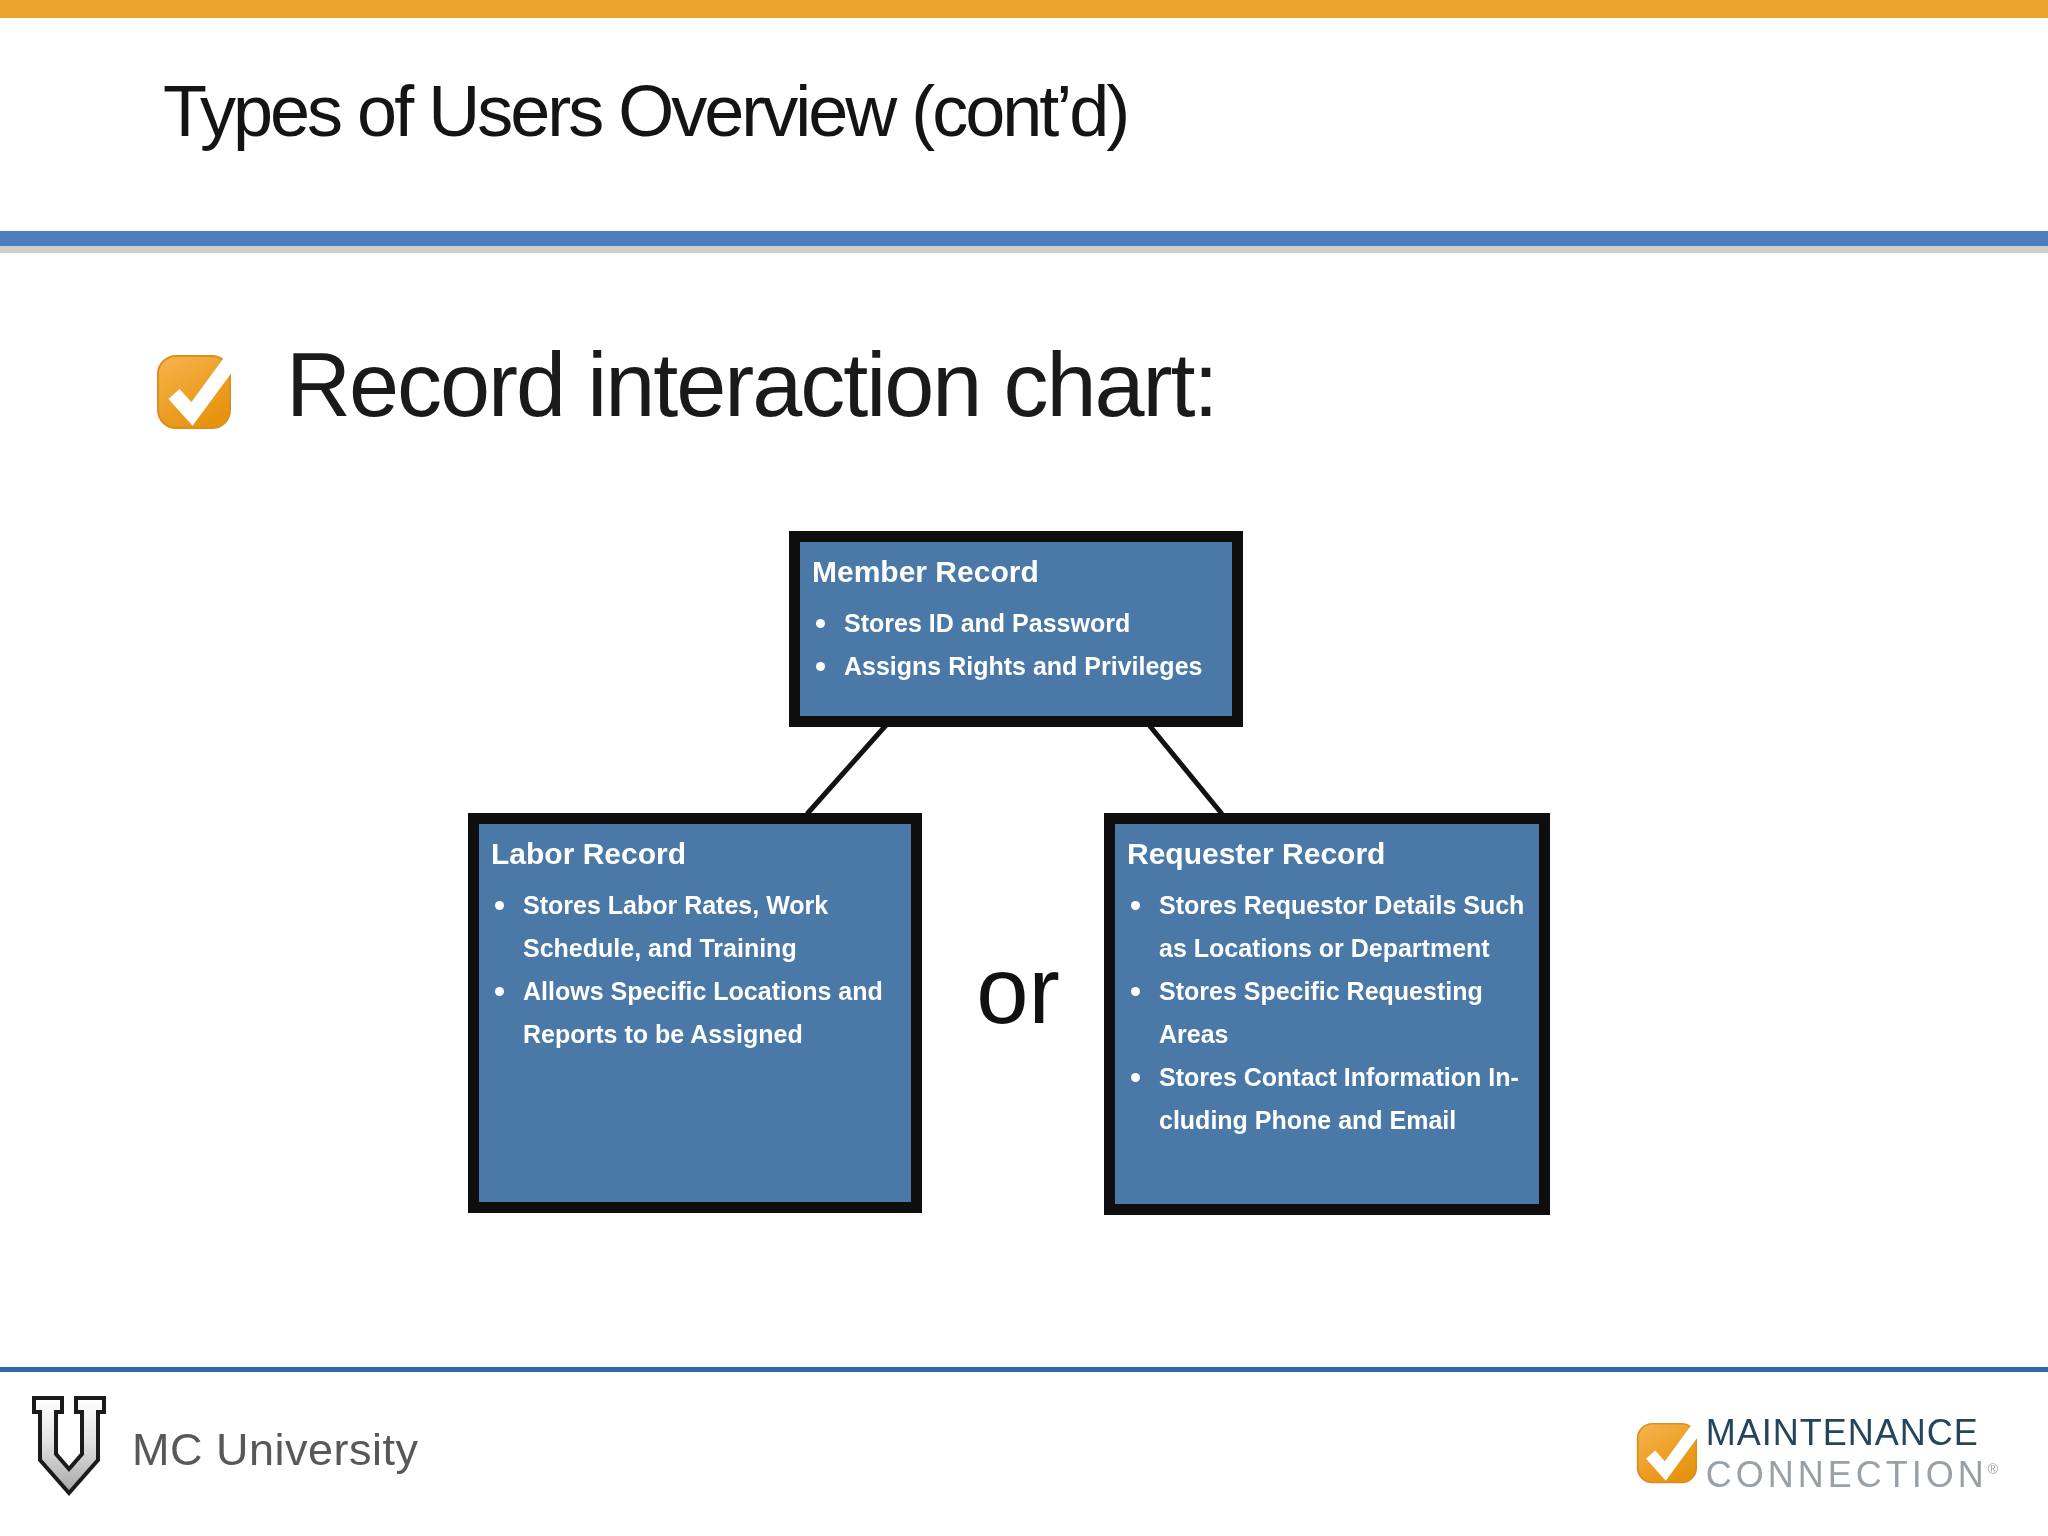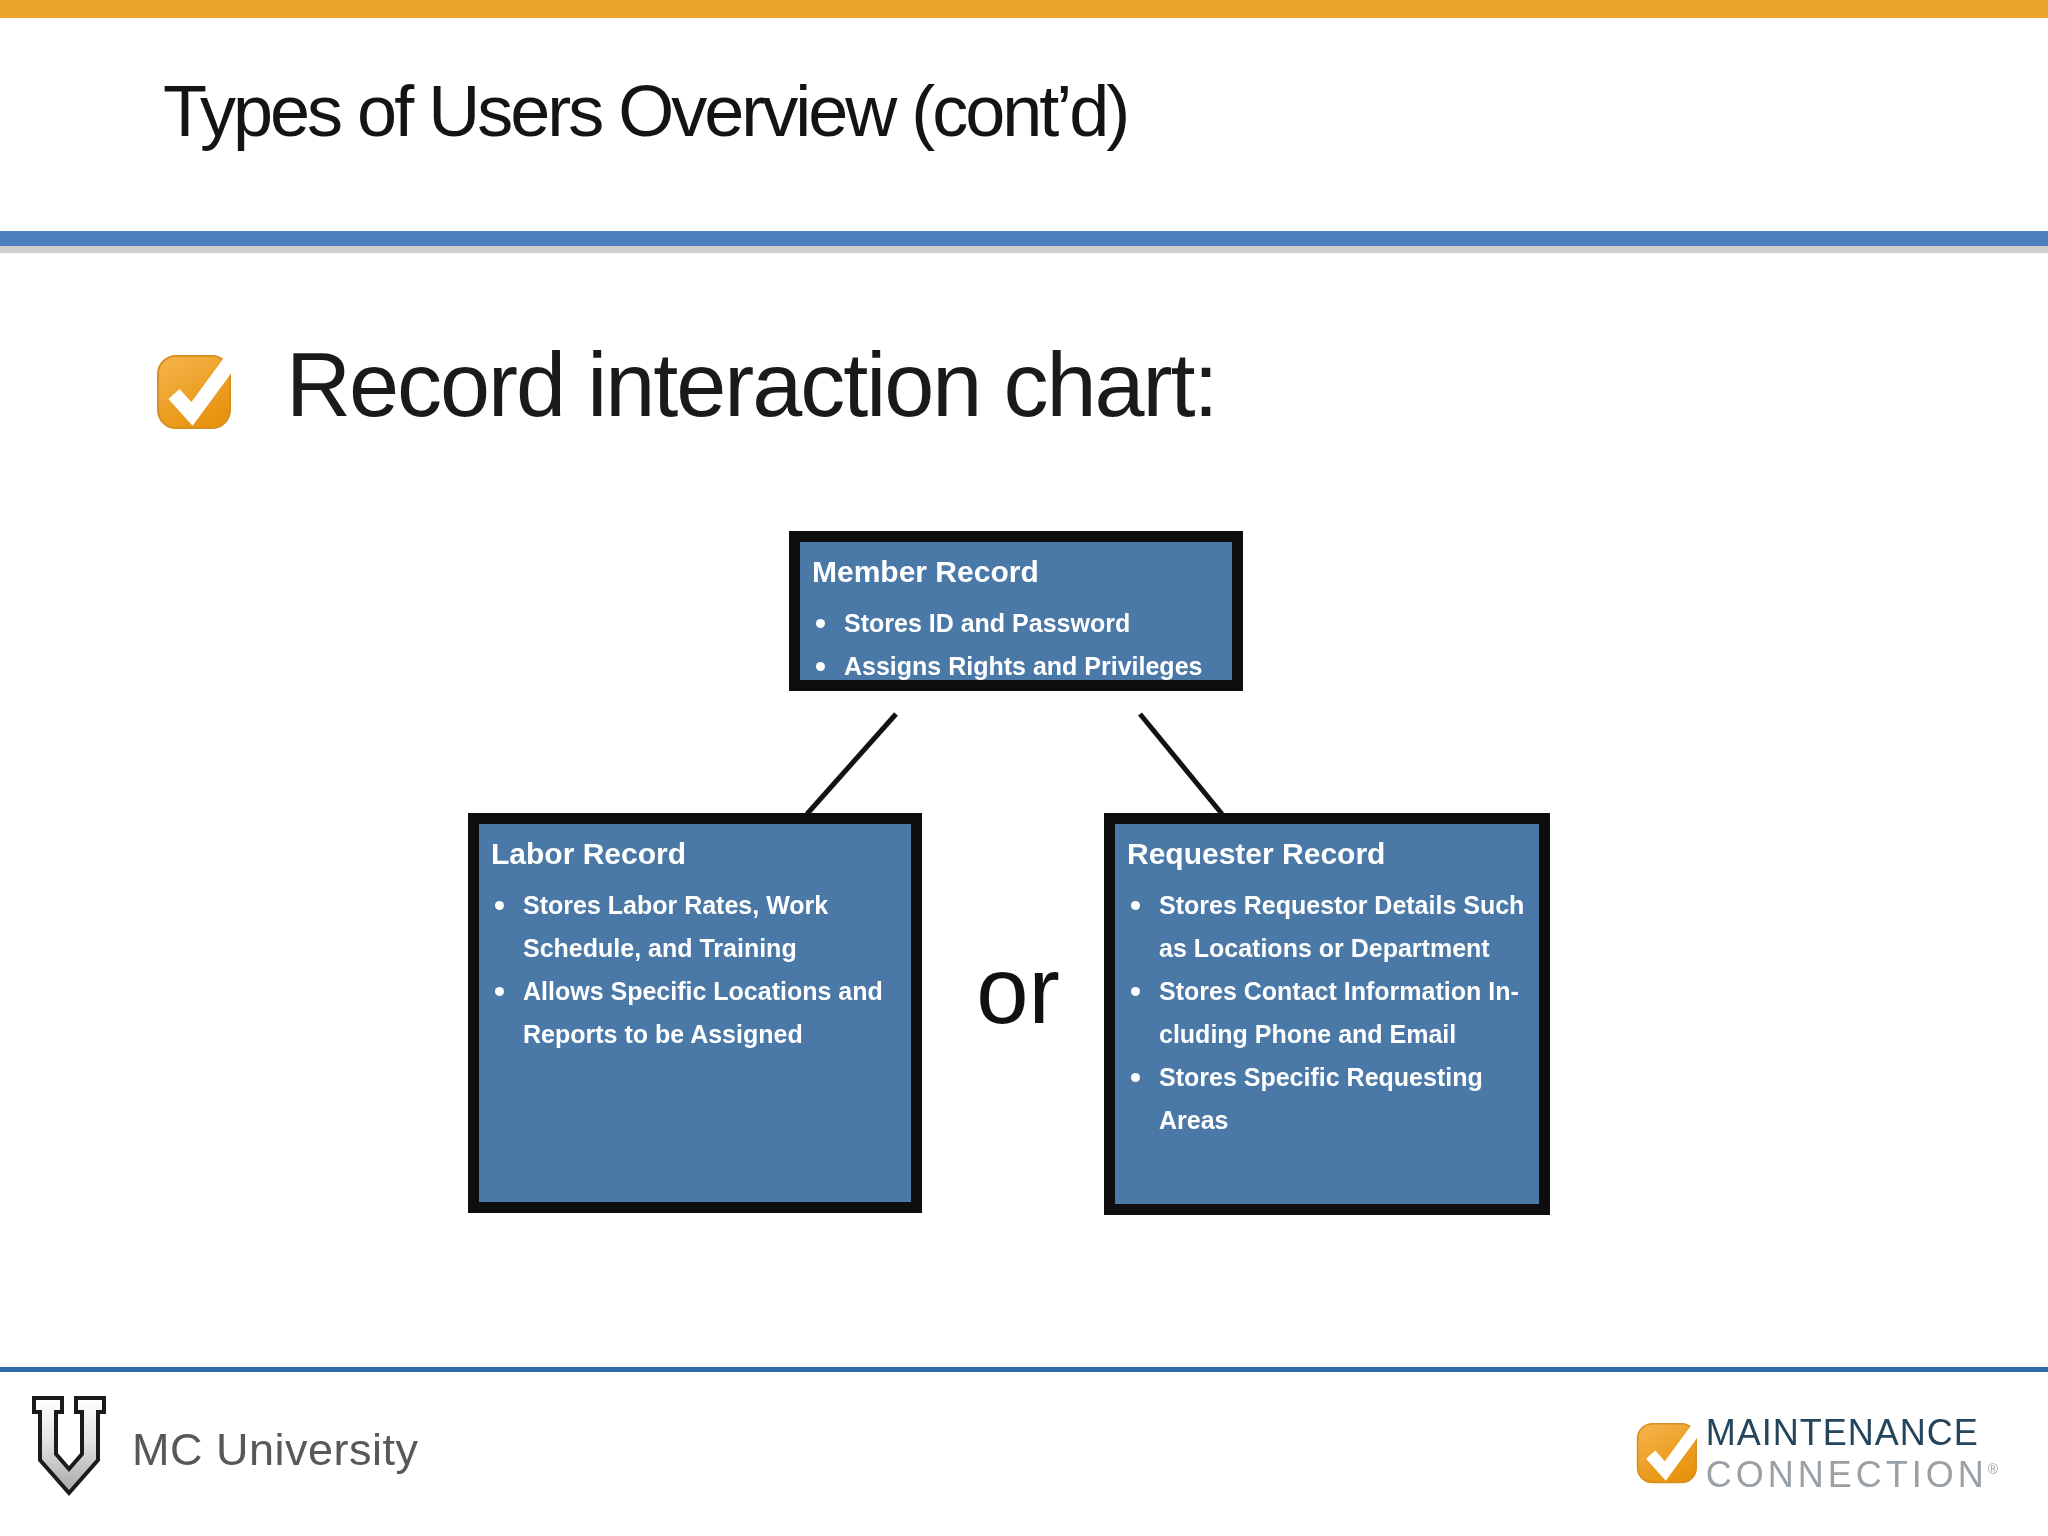--- a/index.html
+++ b/index.html
@@ -32,21 +32,21 @@
   .record-box .box-title { font-size:30px; font-weight:700; padding:12px 10px 0 12px; line-height:36px; }
   .record-box ul { list-style:none; margin:12px 0 0 0; padding:0 6px 0 0; }
   .record-box li {
     position:relative; padding-left:44px; font-size:25px; font-weight:700;
     line-height:43px; white-space:pre-line;
   }
   .record-box li::before {
     content:""; position:absolute; left:16px; top:17px;
     width:9px; height:9px; border-radius:50%; background:#ffffff;
   }
-  .box-member    { left:789px;  top:531px; width:454px; height:160px; }
+  .box-member    { left:789px;  top:531px; width:454px; height:196px; }
   .box-labor     { left:468px;  top:813px; width:454px; height:400px; }
   .box-requester { left:1104px; top:813px; width:446px; height:402px; }
 
   .connectors { position:absolute; left:700px; top:700px; width:600px; height:120px; overflow:visible; }
 
   .or-label {
     position:absolute; left:958px; top:944px; width:120px; text-align:center;
     font-size:94px; font-weight:400; color:#111111; line-height:1;
   }
 
@@ -107,24 +107,24 @@
       <li>Allows Specific Locations and
 Reports to be Assigned</li>
     </ul>
   </div>
 
   <div class="record-box box-requester">
     <div class="box-title">Requester Record</div>
     <ul>
       <li>Stores Requestor Details Such
 as Locations or Department</li>
+      <li>Stores Specific Requesting
+Areas</li>
       <li>Stores Contact Information In-
 cluding Phone and Email</li>
-      <li>Stores Specific Requesting
-Areas</li>
     </ul>
   </div>
 
   <div class="or-label">or</div>
 
   <div class="footer-rule"></div>
 
   <div class="footer-left">
     <svg width="82" height="120" viewBox="0 0 82 120">
       <defs>

